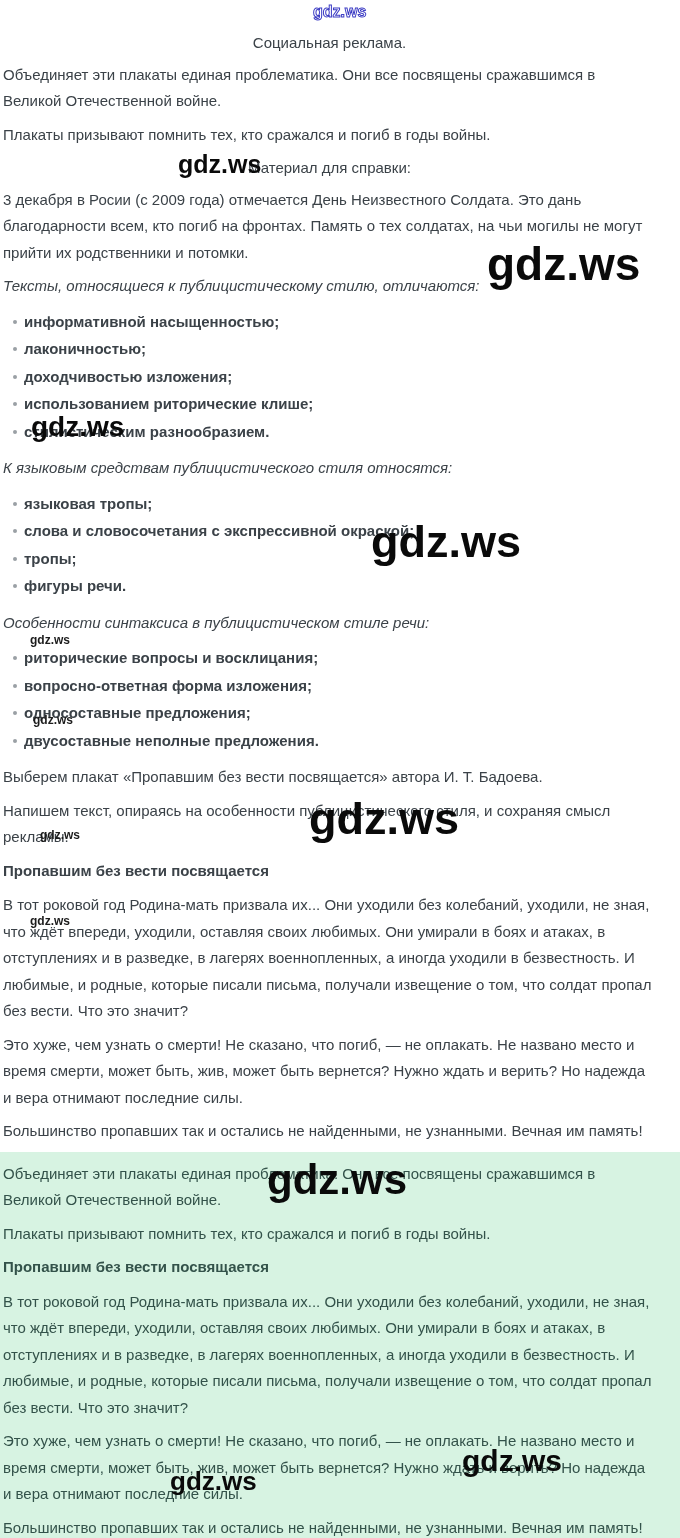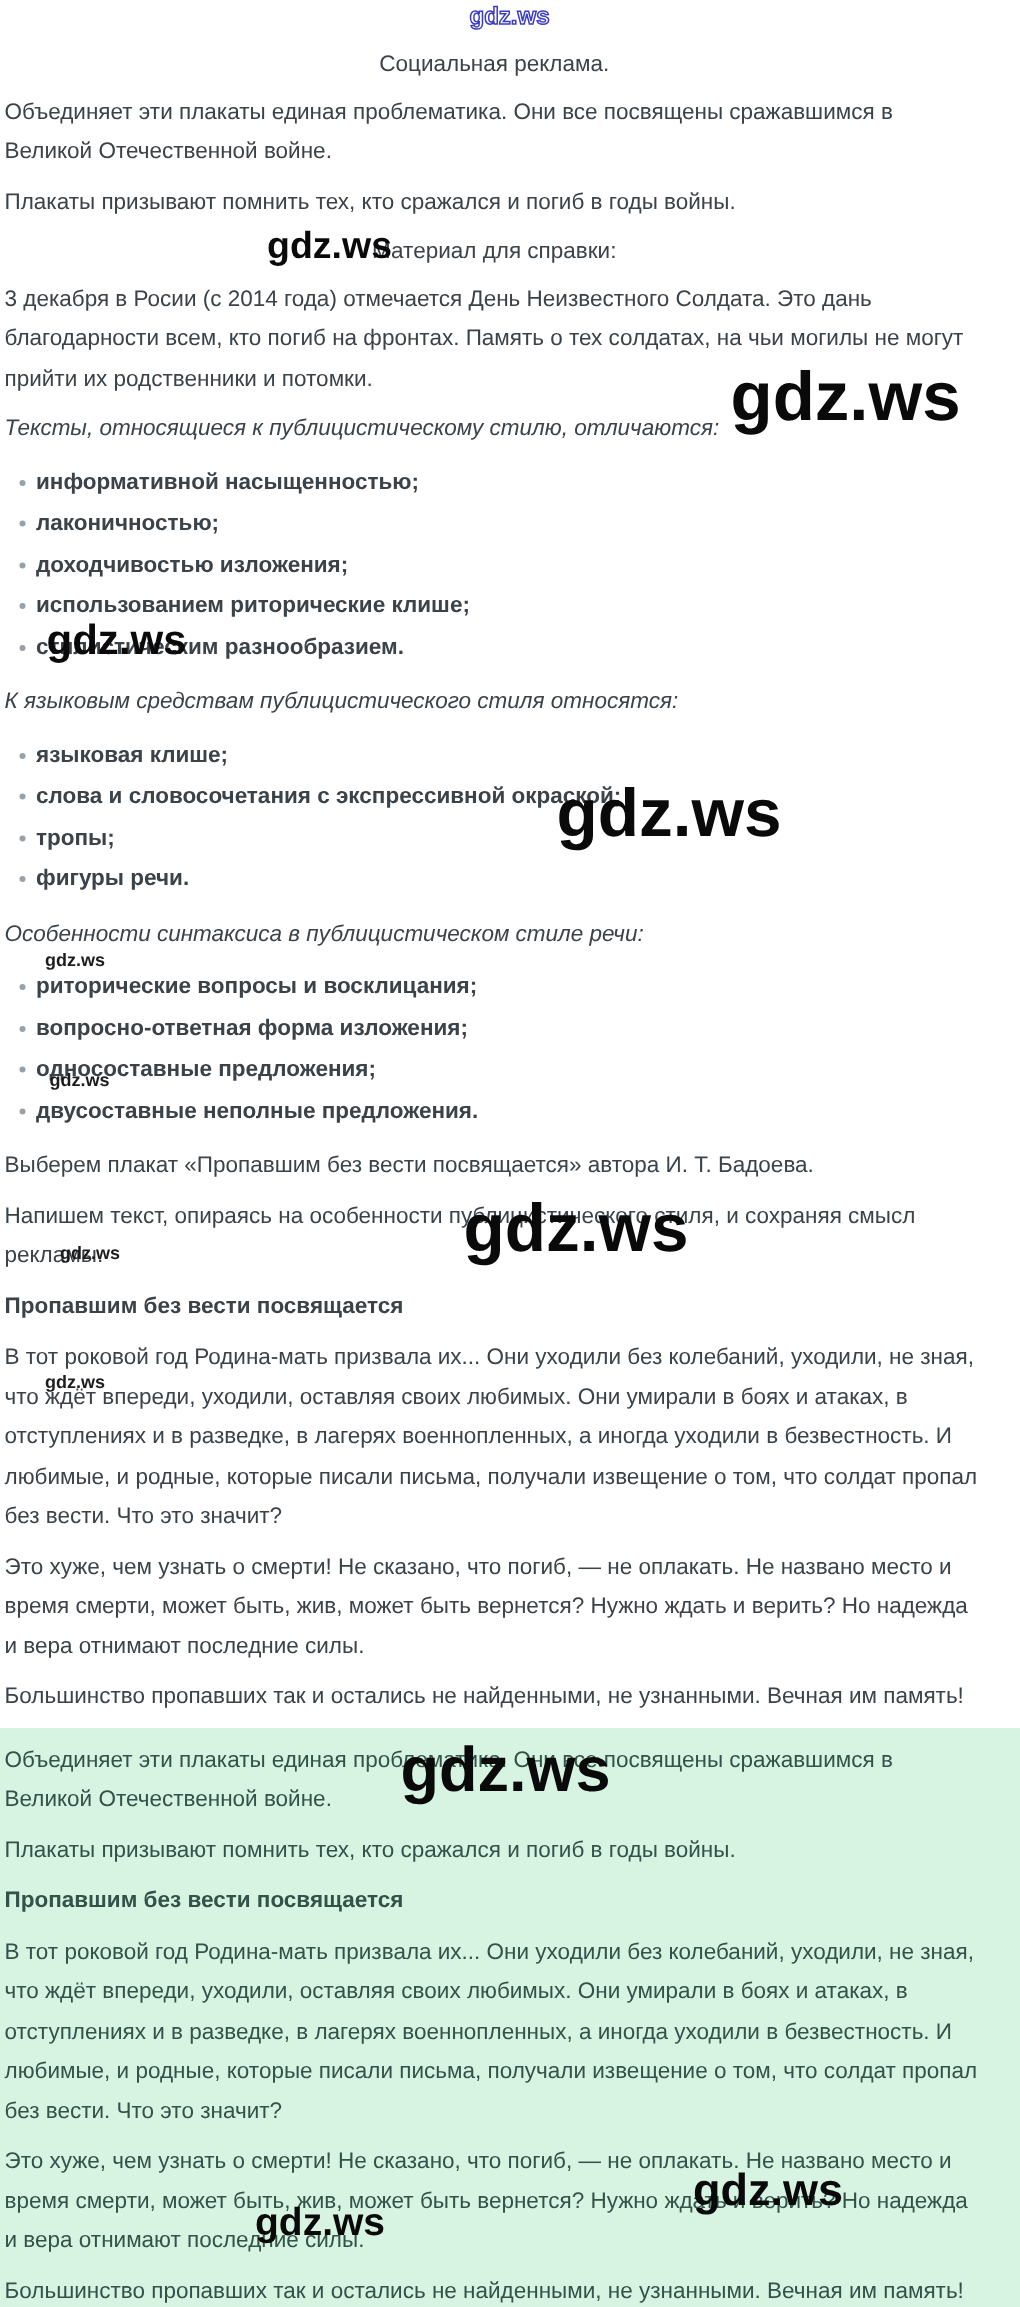--- a/index.html
+++ b/index.html
@@ -109,34 +109,34 @@
   <span class="wm wm-small-4">gdz.ws</span>
   <span class="wm wm-green-big">gdz.ws</span>
   <span class="wm wm-green-r">gdz.ws</span>
   <span class="wm wm-green-l">gdz.ws</span>
 
   <div class="content-white">
     <p class="tight">Социальная реклама.</p>
     <p>Объединяет эти плакаты единая проблематика. Они все посвящены сражавшимся в Великой Отечественной войне.</p>
     <p>Плакаты призывают помнить тех, кто сражался и погиб в годы войны.</p>
     <p class="tight">Материал для справки:</p>
-    <p>3 декабря в Росии (с 2014 года) отмечается День Неизвестного Солдата. Это дань благодарности всем, кто погиб на фронтах. Память о тех солдатах, на чьи могилы не могут прийти их родственники и потомки.</p>
+    <p>3 декабря в Росии (с 2009 года) отмечается День Неизвестного Солдата. Это дань благодарности всем, кто погиб на фронтах. Память о тех солдатах, на чьи могилы не могут прийти их родственники и потомки.</p>
 
     <div class="heading-italic">Тексты, относящиеся к публицистическому стилю, отличаются:</div>
     <ul class="dot-list">
         <li>информативной насыщенностью;</li>
         <li>лаконичностью;</li>
         <li>доходчивостью изложения;</li>
         <li>использованием риторические клише;</li>
         <li>стилистическим разнообразием.</li>
       </ul>
 
     <div class="heading-italic">К языковым средствам публицистического стиля относятся:</div>
     <ul class="dot-list">
-        <li>языковая клише;</li>
+        <li>языковая тропы;</li>
         <li>слова и словосочетания с экспрессивной окраской;</li>
         <li>тропы;</li>
         <li>фигуры речи.</li>
       </ul>
 
     <div class="heading-italic">Особенности синтаксиса в публицистическом стиле речи:</div>
     <ul class="dot-list">
         <li>риторические вопросы и восклицания;</li>
         <li>вопросно-ответная форма изложения;</li>
         <li>односоставные предложения;</li>

